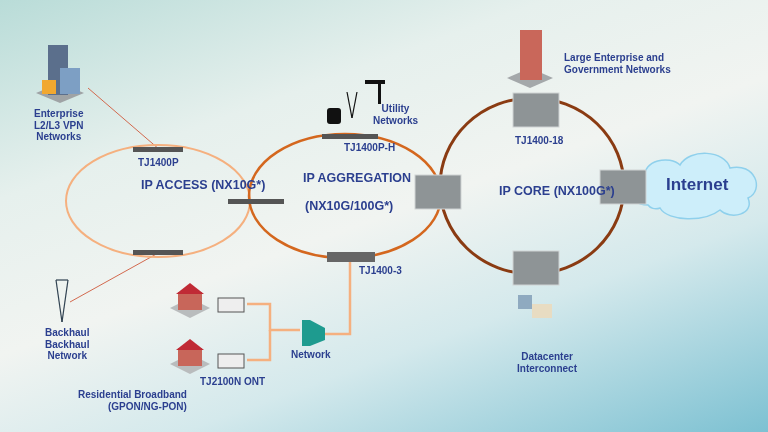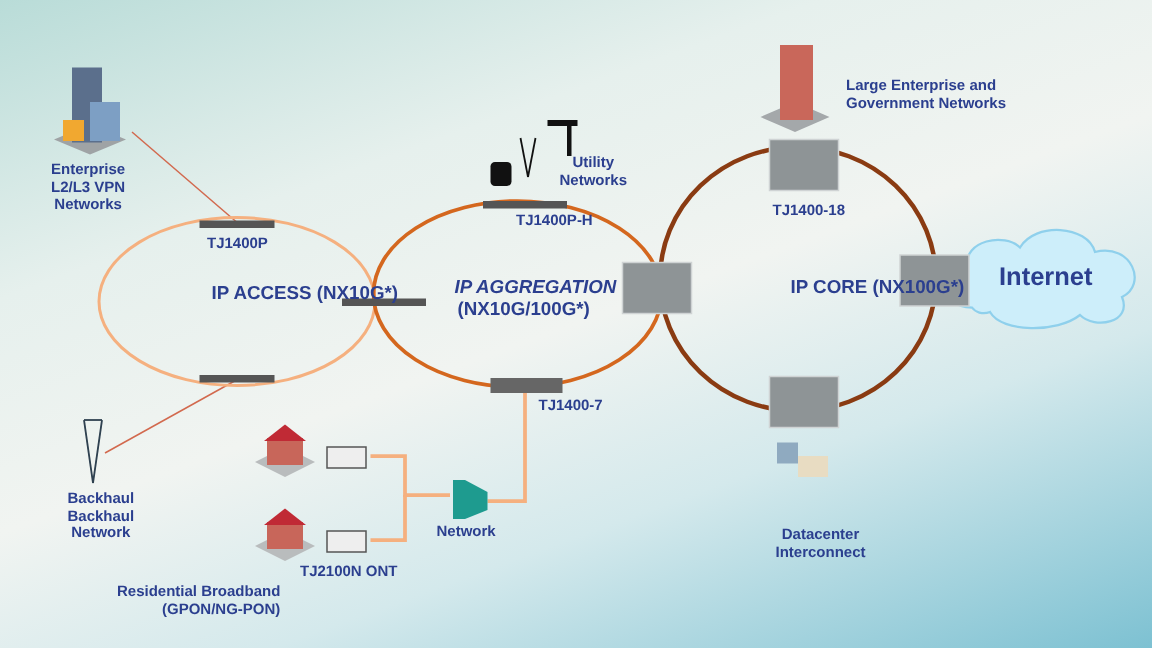--- a/index.html
+++ b/index.html
@@ -88,28 +88,28 @@
   <g stroke="#111" stroke-width="1.2" fill="none">
     <line x1="352" y1="118" x2="347" y2="92"></line>
       <line x1="352" y1="118" x2="357" y2="92"></line>
   </g>
   <g fill="#111">
       <rect x="365" y="80" width="20" height="4"></rect>
       <rect x="378" y="84" width="3" height="20"></rect>
     </g>
 </svg>
 
-<div class="lbl ring" style="left:105px;top:188px;padding-left:36px;">IP ACCESS (NX10G*)</div>
-<div class="lbl ring" style="left:303px;top:184px;font-style:italic;">IP AGGREGATION</div>
+<div class="lbl ring" style="left:105px;top:178px;padding-left:36px;">IP ACCESS (NX10G*)</div>
+<div class="lbl ring" style="left:303px;top:171px;">IP AGGREGATION</div>
 <div class="lbl ring" style="left:305px;top:199px;">(NX10G/100G*)</div>
-<div class="lbl ring" style="left:512px;top:184px;padding-left:15px;">IP CORE (NX100G*)</div>
+<div class="lbl ring" style="left:484px;top:184px;padding-left:15px;">IP CORE (NX100G*)</div>
 
 <div class="lbl s" style="left:138px;top:157px;text-align:right;">TJ1400P</div>
 <div class="lbl s" style="left:324px;top:142px;margin-left:20px;">TJ1400P-H</div>
-<div class="lbl s" style="left:359px;top:265px;">TJ1400-7</div>
+<div class="lbl s" style="left:359px;top:265px;">TJ1400-3</div>
 <div class="lbl s" style="left:515px;top:135px;">TJ1400-18</div>
 <div class="lbl s" style="left:200px;top:376px;">TJ2100N ONT</div>
 <div class="lbl s" style="left:291px;top:349px;">Network</div>
 
 <div class="lbl s" style="left:34px;top:108px;">
   <div>Enterprise</div>
   <div>L2/L3 VPN</div>
   <div>Networks</div>
 </div>
 <div class="lbl s" style="left:373px;top:103px;">

